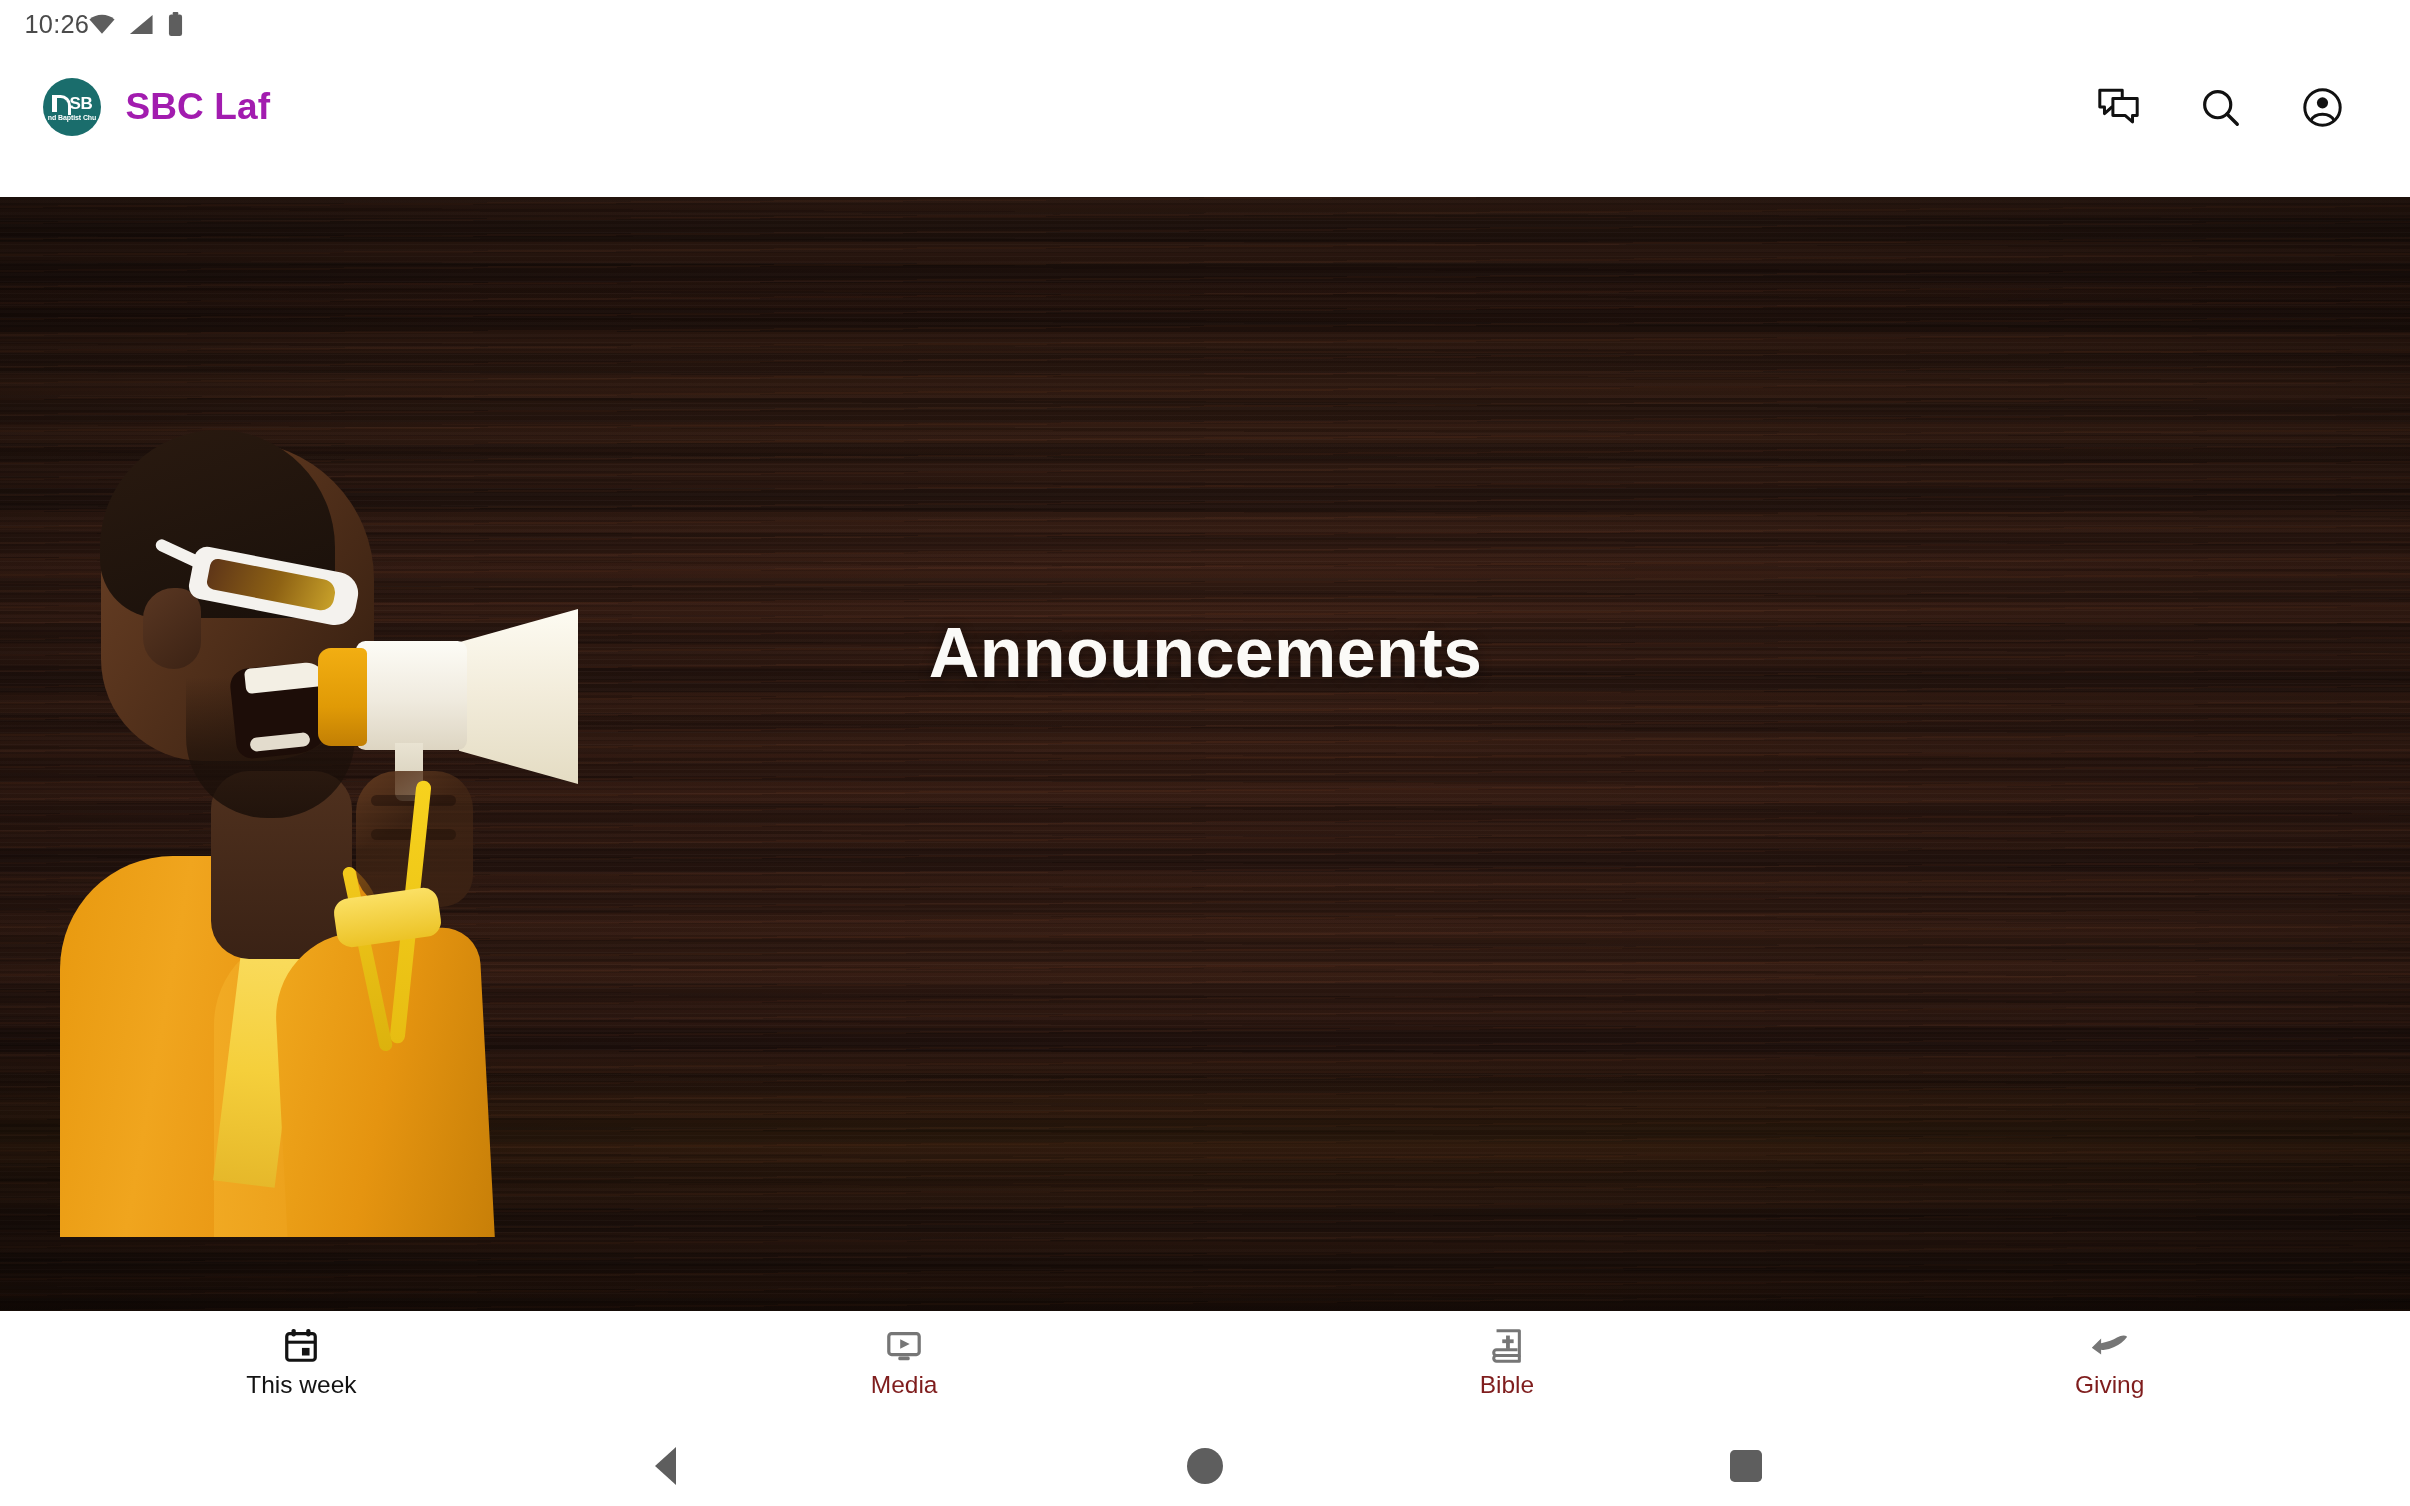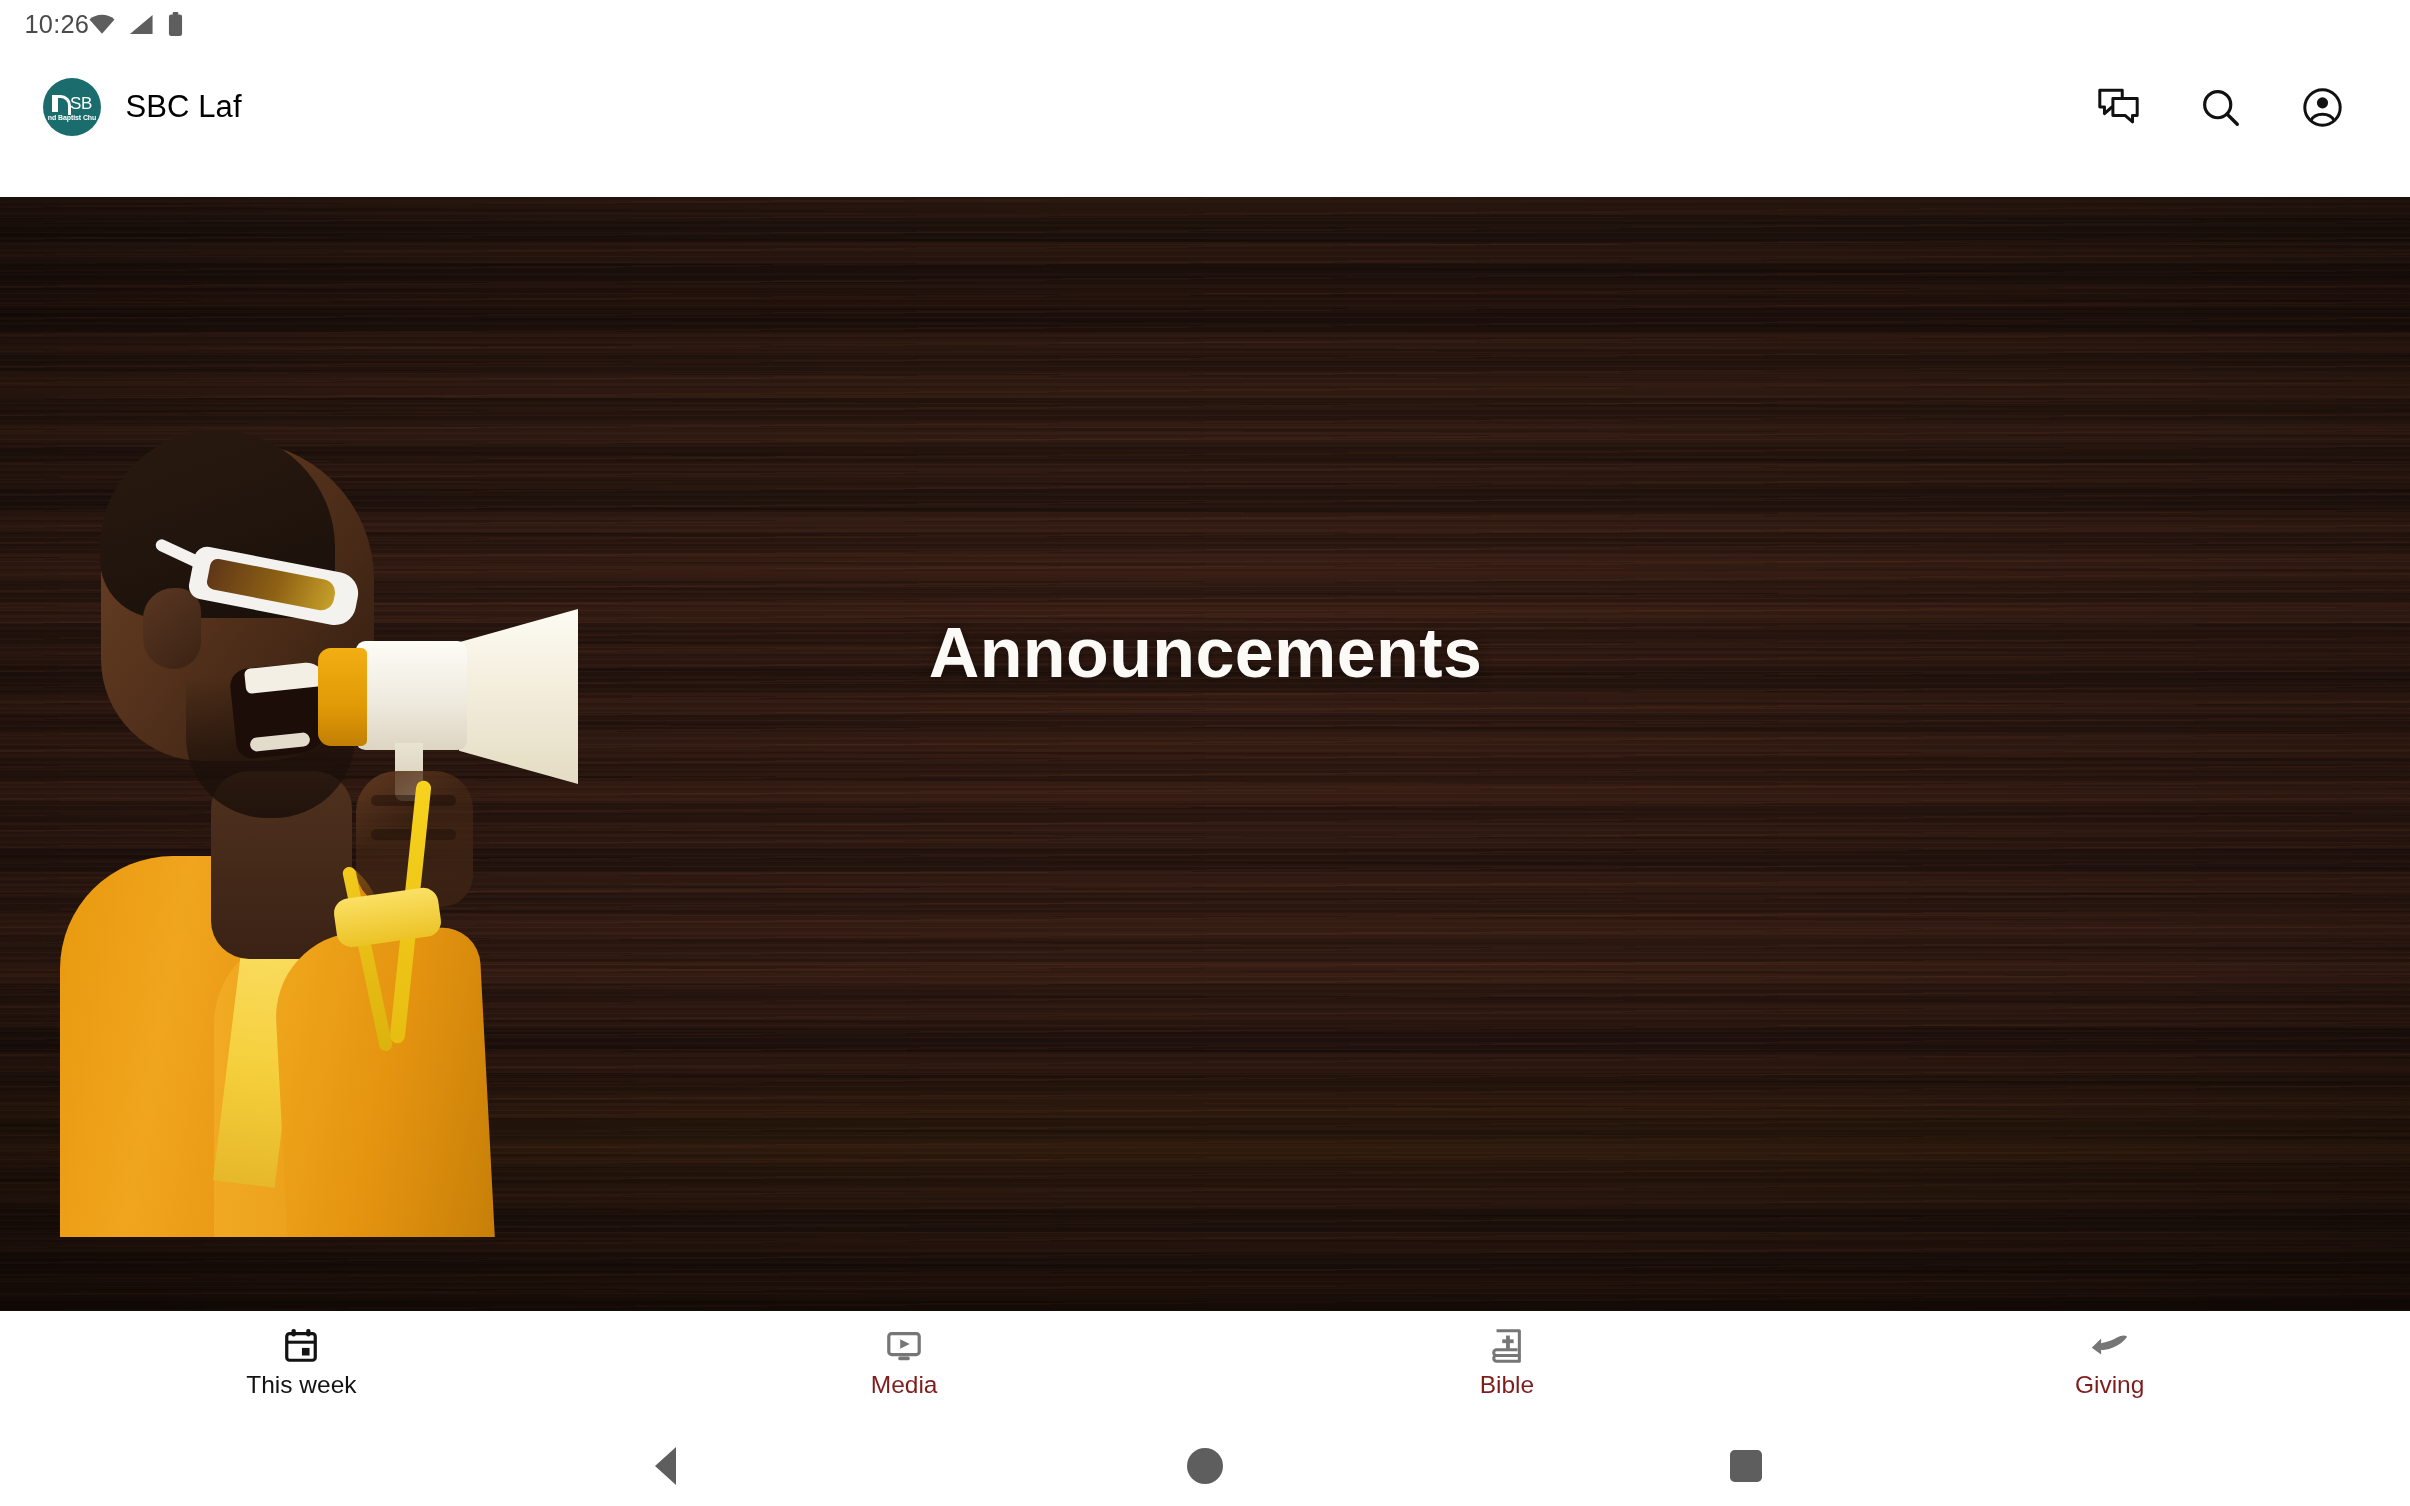--- a/index.html
+++ b/index.html
@@ -40,23 +40,23 @@
   }
   .logo-mark::before {
     content:""; position:absolute; left:0; top:0; width:5.6px; height:17px;
     background:#ffffff;
   }
   .logo-mark::after {
     content:""; position:absolute; left:5.6px; top:0; width:10.4px; height:17px;
     border-top:3.8px solid #ffffff; border-right:3.8px solid #ffffff;
     border-top-right-radius:10.4px;
   }
-  .logo-sb { color:#fff; font-size:17px; font-weight:normal; line-height:1; letter-spacing:-0.3px; }
+  .logo-sb { color:#fff; font-size:17px; font-weight:bold; line-height:1; letter-spacing:-0.3px; }
   .logo-sub { color:#fff; font-size:7px; font-weight:bold; line-height:1; margin-top:2.8px; letter-spacing:-0.1px; }
-  .app-title { font-size:31px; font-weight:normal; color:#000000; letter-spacing:0.1px; }
+  .app-title { font-size:37px; font-weight:bold; color:#a21caf; letter-spacing:0.1px; }
   .appbar-actions { margin-left:auto; display:flex; align-items:center; gap:49px; padding-right:28px; }
   .icon-btn {
     width:53px; height:53px; display:flex; align-items:center;
     justify-content:center; cursor:pointer; background:none; border:none;
   }
   .icon-btn svg { display:block; }
 
   
   .hero {
     position:absolute; left:0; top:165px; width:2411px; height:1146px;

